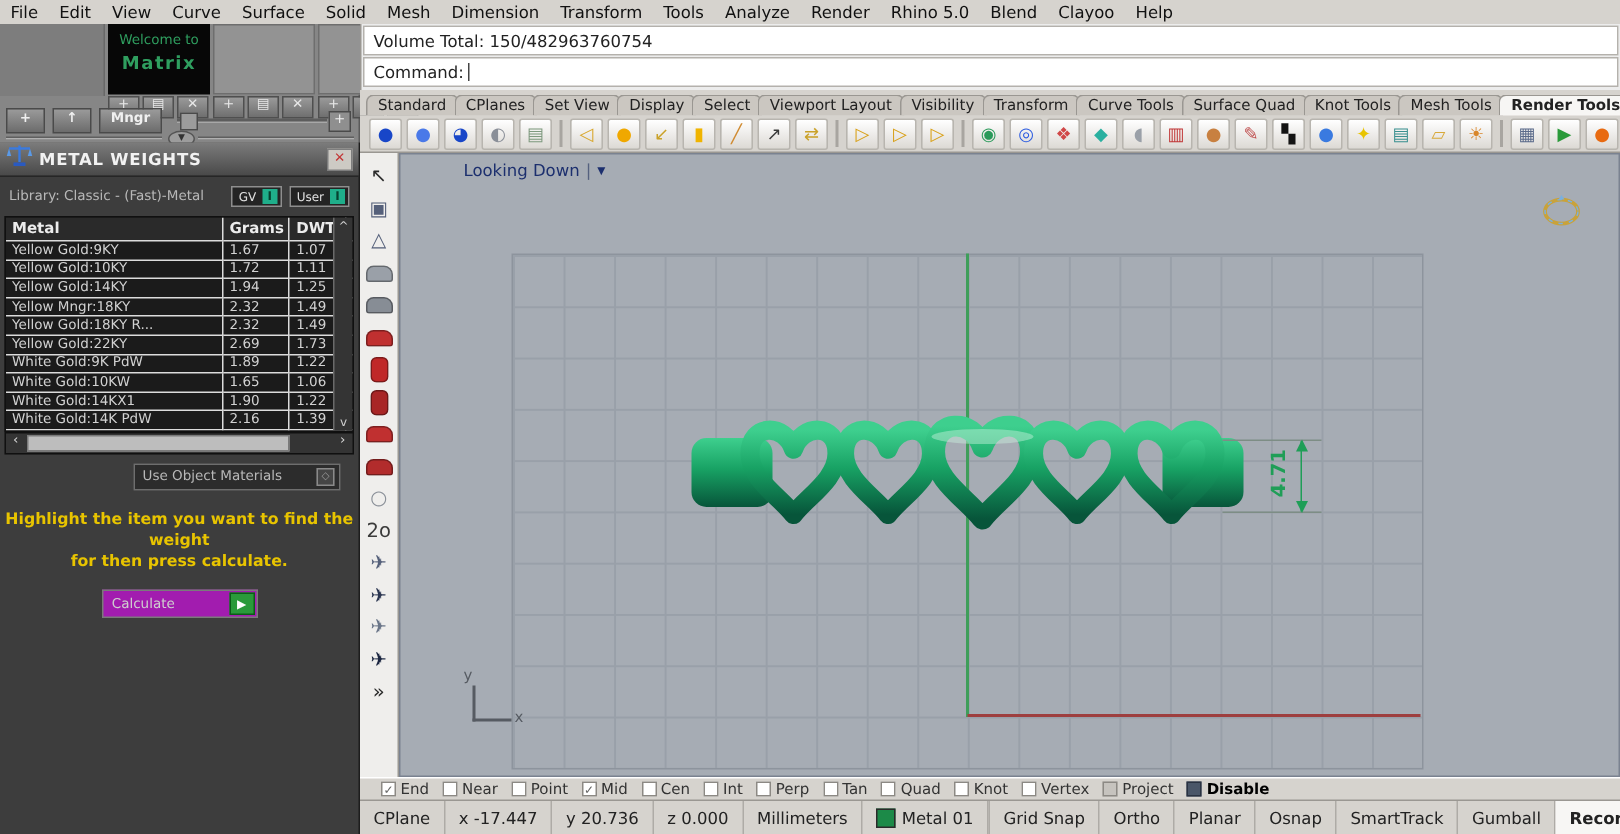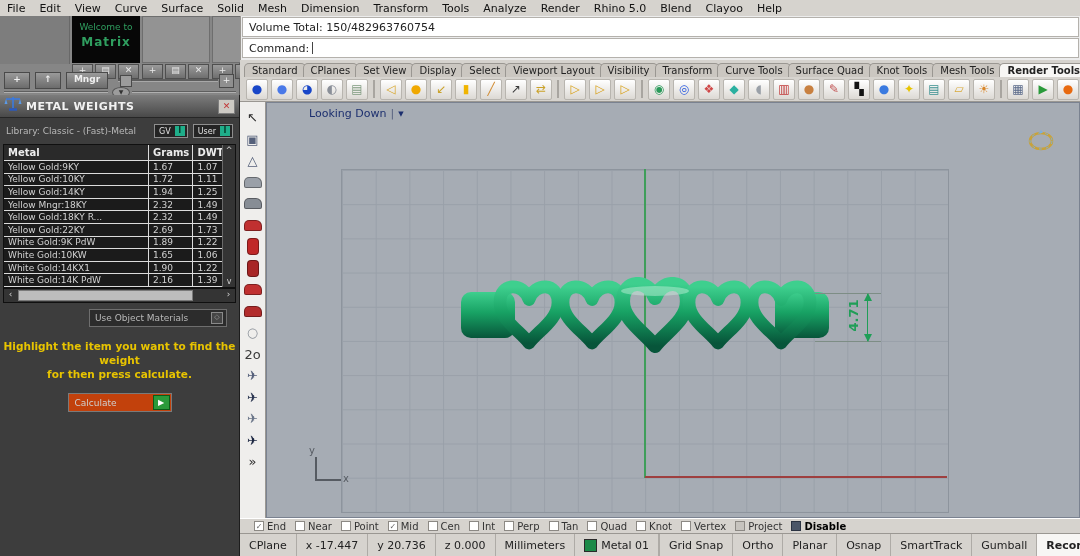--- a/index.html
+++ b/index.html
@@ -83,21 +83,21 @@
   .hscroll{position:relative;margin:0 3px;height:13px;background:#343434;border:1px solid #101010;}
   .hs-arrow{position:absolute;top:0;width:13px;height:11px;color:#d6d6d6;font-size:9px;line-height:10px;text-align:center;}
   .hs-thumb{position:absolute;left:14px;right:42px;top:1px;height:9px;background:#bdbdbd;border:1px solid #7a7a7a;}
   .uom-row{display:flex;justify-content:flex-end;padding:6px 12px 0 0;}
   .uom{background:#2c2c2c;border:1px solid #6e6e6e;color:#b8b8b8;font-size:9px;padding:2px 3px 2px 5px;
     display:flex;align-items:center;width:128px;justify-content:space-between;}
   .uom .sq{width:10px;height:10px;border:1px solid #8a8a8a;background:#454545;font-size:7px;color:#9a9a9a;
     text-align:center;line-height:9px;}
   .hint{color:#e8c400;font-weight:bold;font-size:10.5px;text-align:center;margin-top:12px;line-height:1.35;}
   .calc-row{display:flex;justify-content:center;margin-top:12px;}
-  .calc{display:flex;align-items:center;background:#c2410c;border:1px solid #7a7a7a;padding:1px;}
+  .calc{display:flex;align-items:center;background:#a21caf;border:1px solid #7a7a7a;padding:1px;}
   .calc-label{width:78px;font-size:9px;color:#cfcfcf;padding:1px 0 1px 5px;}
   .calc-btn{width:15px;height:13px;background:#2a9a3a;border:1px solid #0c5c18;color:#fff;font-size:8px;
     display:flex;align-items:center;justify-content:center;}
 
   
   .side-toolbar{position:absolute;left:240px;top:102px;width:26px;height:416px;background:#efeeec;
     border-right:1px solid #9a9792;display:flex;flex-direction:column;align-items:center;
     padding-top:8px;gap:6.5px;box-sizing:border-box;font-size:13px;}
   .sicon{width:18px;height:15px;display:flex;align-items:center;justify-content:center;line-height:1;}
   .car{width:16px;height:9px;border-radius:5px 6px 2px 2px;border:1px solid rgba(0,0,0,0.35);}

